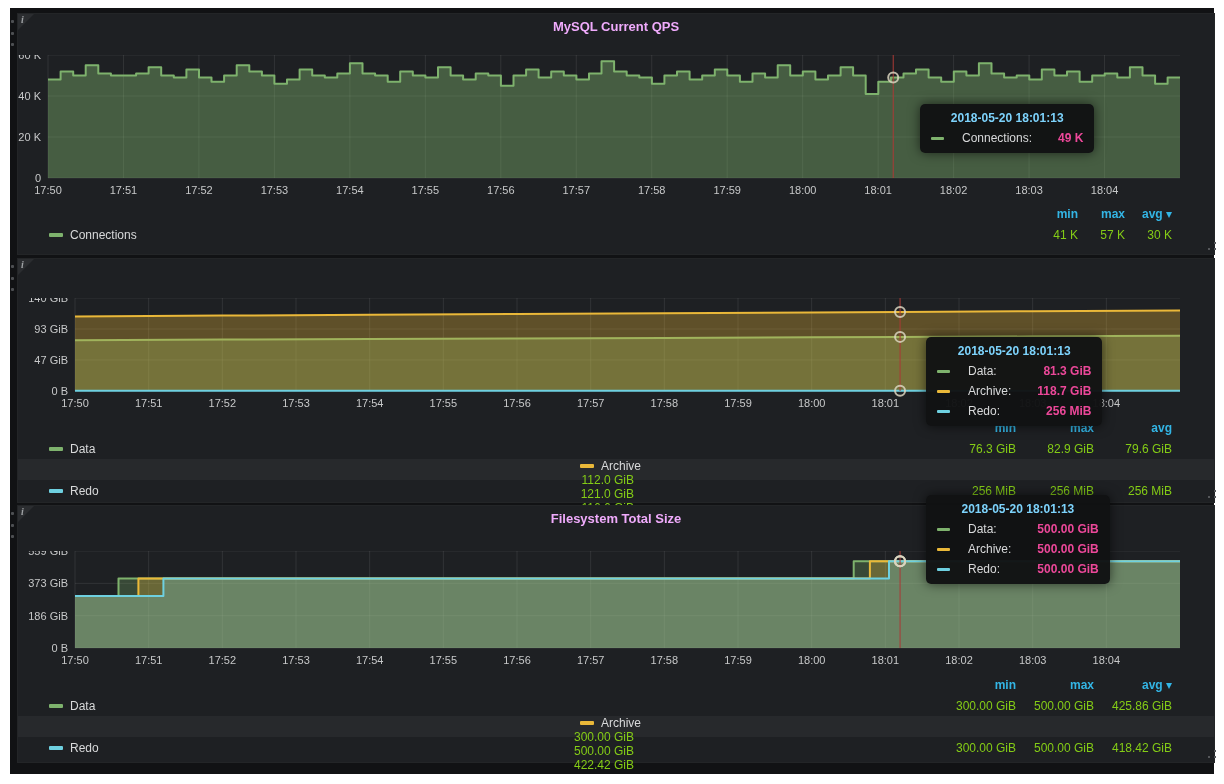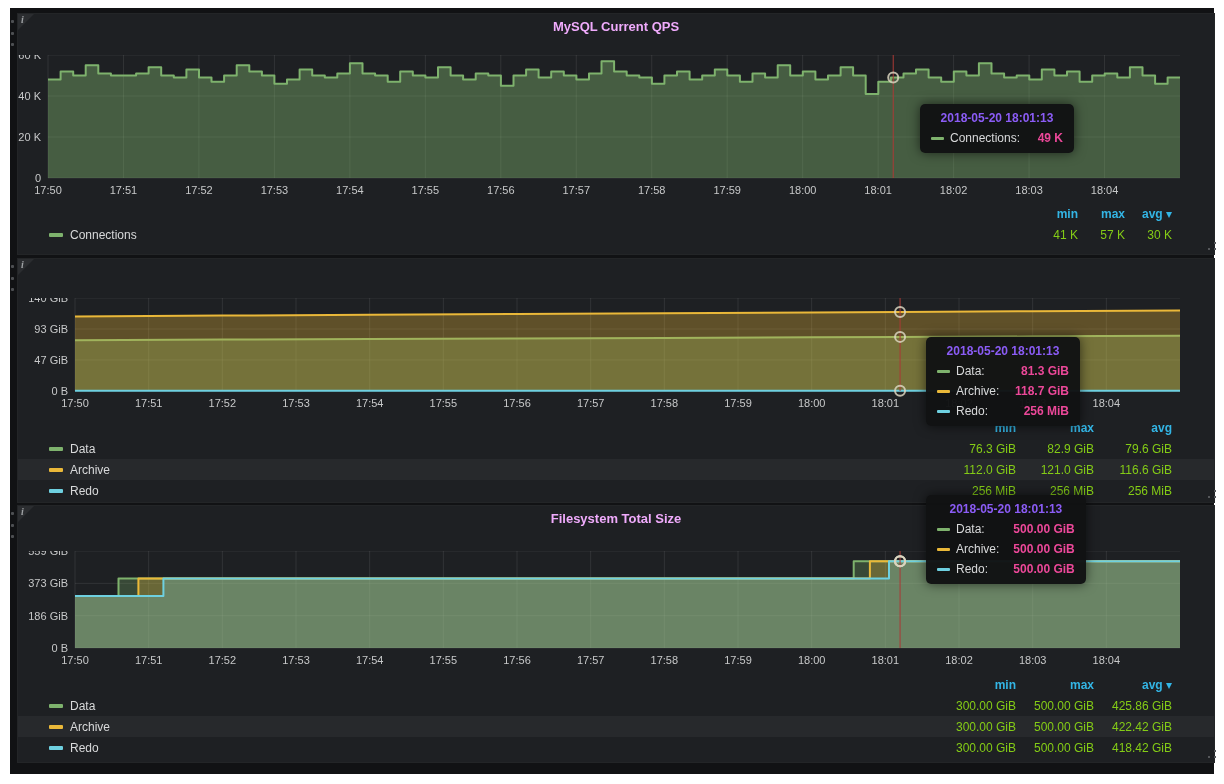--- a/index.html
+++ b/index.html
@@ -12,30 +12,30 @@
   .corner .i-glyph{position:absolute;left:3px;top:0px;font-size:10px;font-style:italic;font-weight:bold;color:#9fa2a5;font-family:"Liberation Serif",serif;}
   .drag-dots{position:absolute;left:1px;width:6px;height:26px;display:flex;flex-direction:column;justify-content:space-between;}
   .drag-dots i{width:3px;height:3px;background:#4d4f52;border-radius:1px;}
   svg.chart{position:absolute;left:0;display:block;}
   svg .grid{stroke:rgba(255,255,255,0.09);stroke-width:1;}
   svg .cursor{stroke:#ab3a36;stroke-width:1;}
   svg .ring{fill:none;stroke:rgba(219,213,191,0.85);stroke-width:2;}
   svg text{fill:#c7c8c9;font-size:11px;font-family:"Liberation Sans","DejaVu Sans",sans-serif;}
   .legend{position:absolute;left:0;right:0;font-size:12px;color:#d8d9da;}
   .lg-row{height:21px;display:flex;align-items:center;padding-right:42px;}
-  .lg-row.striped{background:rgba(255,255,255,0.045);}
+  .lg-row.striped{background:rgba(255,255,255,0.045);flex-direction:column;}
   .lg-series{display:flex;align-items:center;padding-left:31px;cursor:pointer;}
   .dash{display:inline-block;width:14px;height:4px;border-radius:1px;margin-right:7px;}
   .lg-spacer{flex:1;}
   .lg-col{width:78px;text-align:right;color:#84cc16;}
   .lg-col.narrow{width:47px;}
   .lg-head .lg-col{color:#33b5e5;font-weight:bold;cursor:pointer;}
   .tooltip{position:absolute;background:rgba(17,18,19,0.97);border-radius:5px;padding:7px 11px 8px 11px;box-shadow:0 0 12px rgba(0,0,0,0.6);z-index:20;min-width:132px;}
-  .tt-time{text-align:center;font-size:12px;font-weight:bold;color:#8b5cf6;white-space:nowrap;}
-  .tt-row{display:flex;align-items:center;margin-top:6px;font-size:12px;color:#d8d9da;white-space:nowrap;}
+  .tt-time{text-align:center;font-size:12px;font-weight:bold;color:#7dd3fc;white-space:nowrap;}
+  .tt-row{display:flex;align-items:center;margin-top:6px;font-size:12px;color:#d8d9da;white-space:nowrap;gap:12px;}
   .tt-row .dash{width:13px;height:3px;margin-right:6px;}
   .tt-val{margin-left:auto;padding-left:14px;font-weight:bold;color:#ec4899;}
   .resize-handle{position:absolute;right:4px;bottom:4px;width:2px;height:2px;background:#55575a;cursor:nwse-resize;
     box-shadow:6px 0 0 0 #55575a,6px -6px 0 0 #55575a,0 -6px 0 0 transparent;}
 </style>
 </head>
 <body>
 
 <div class="page">
   <div class="dashboard">

